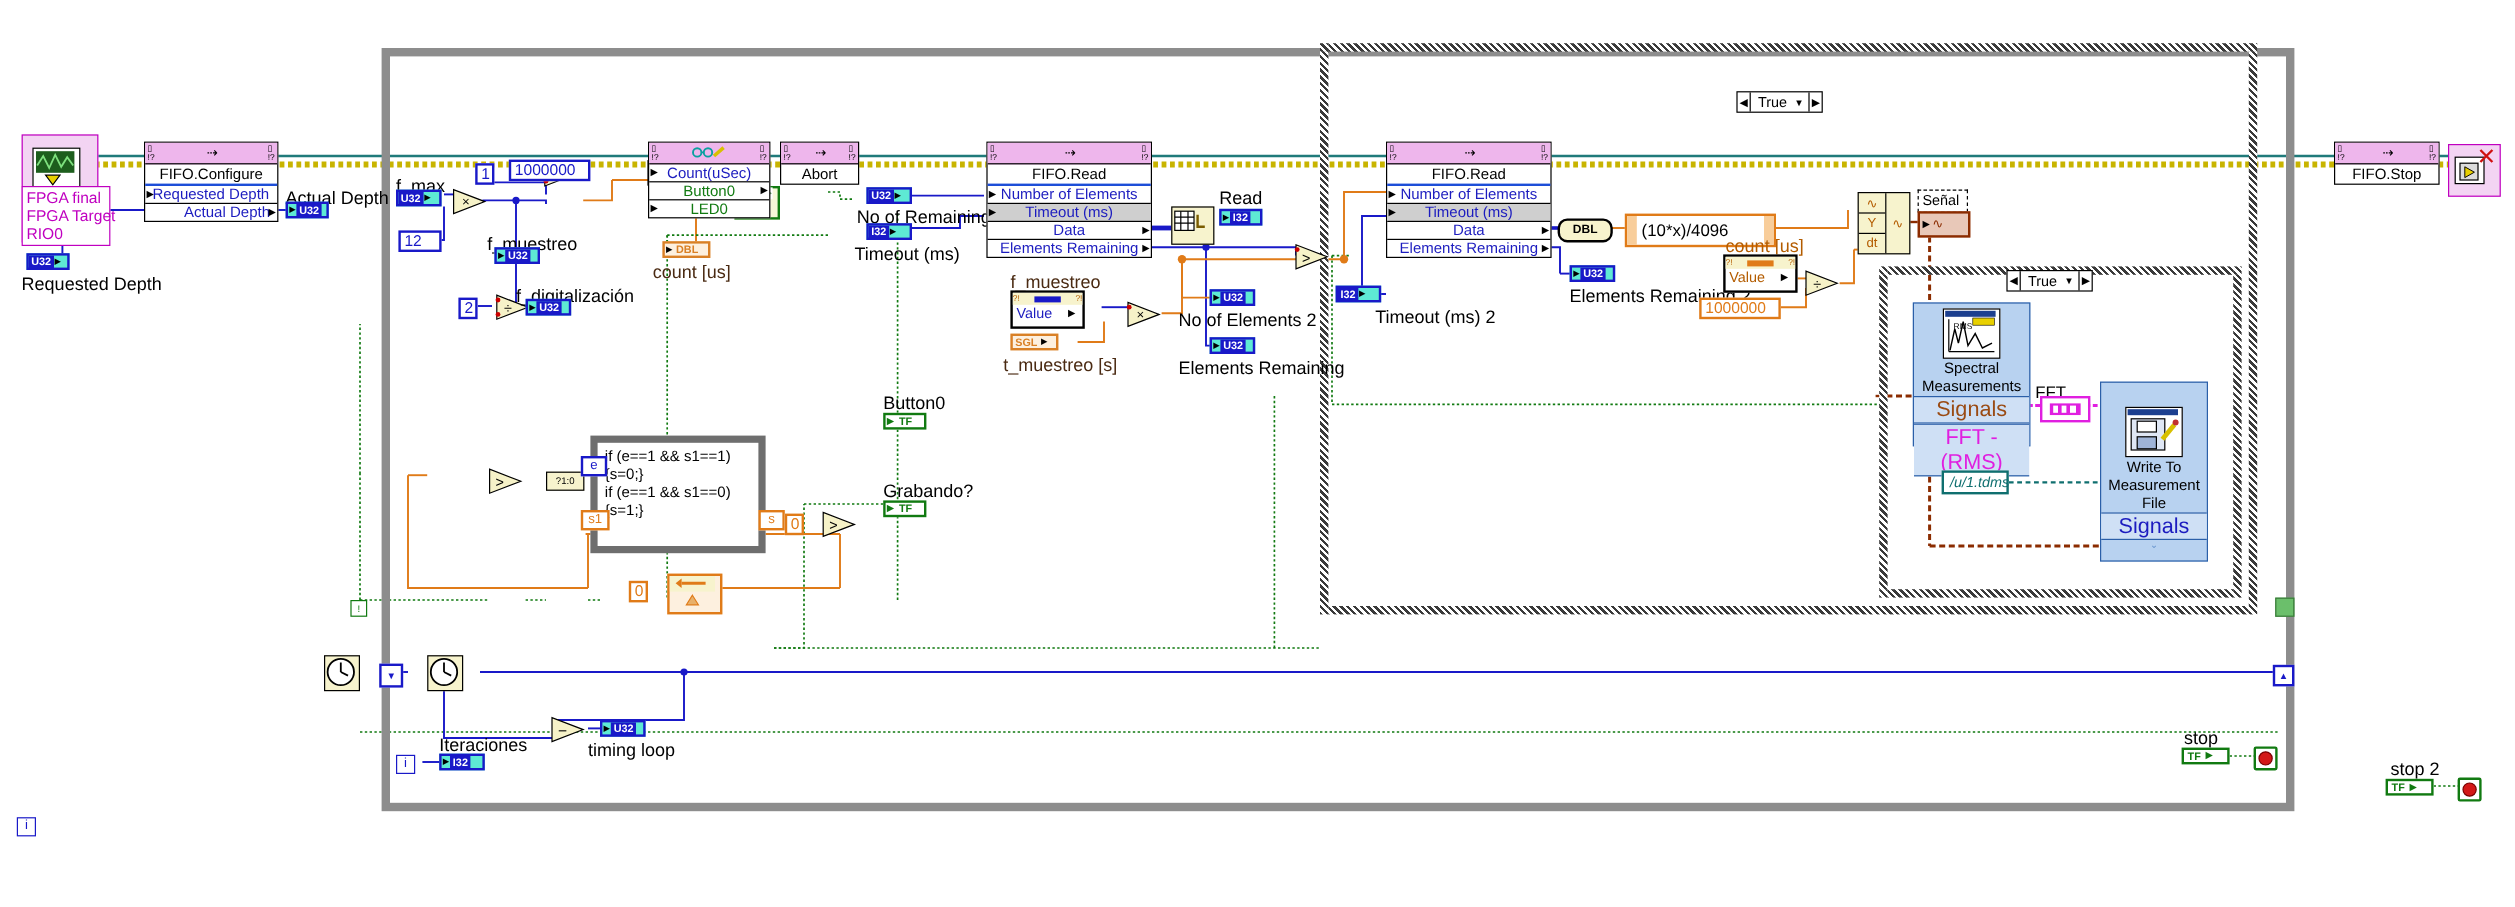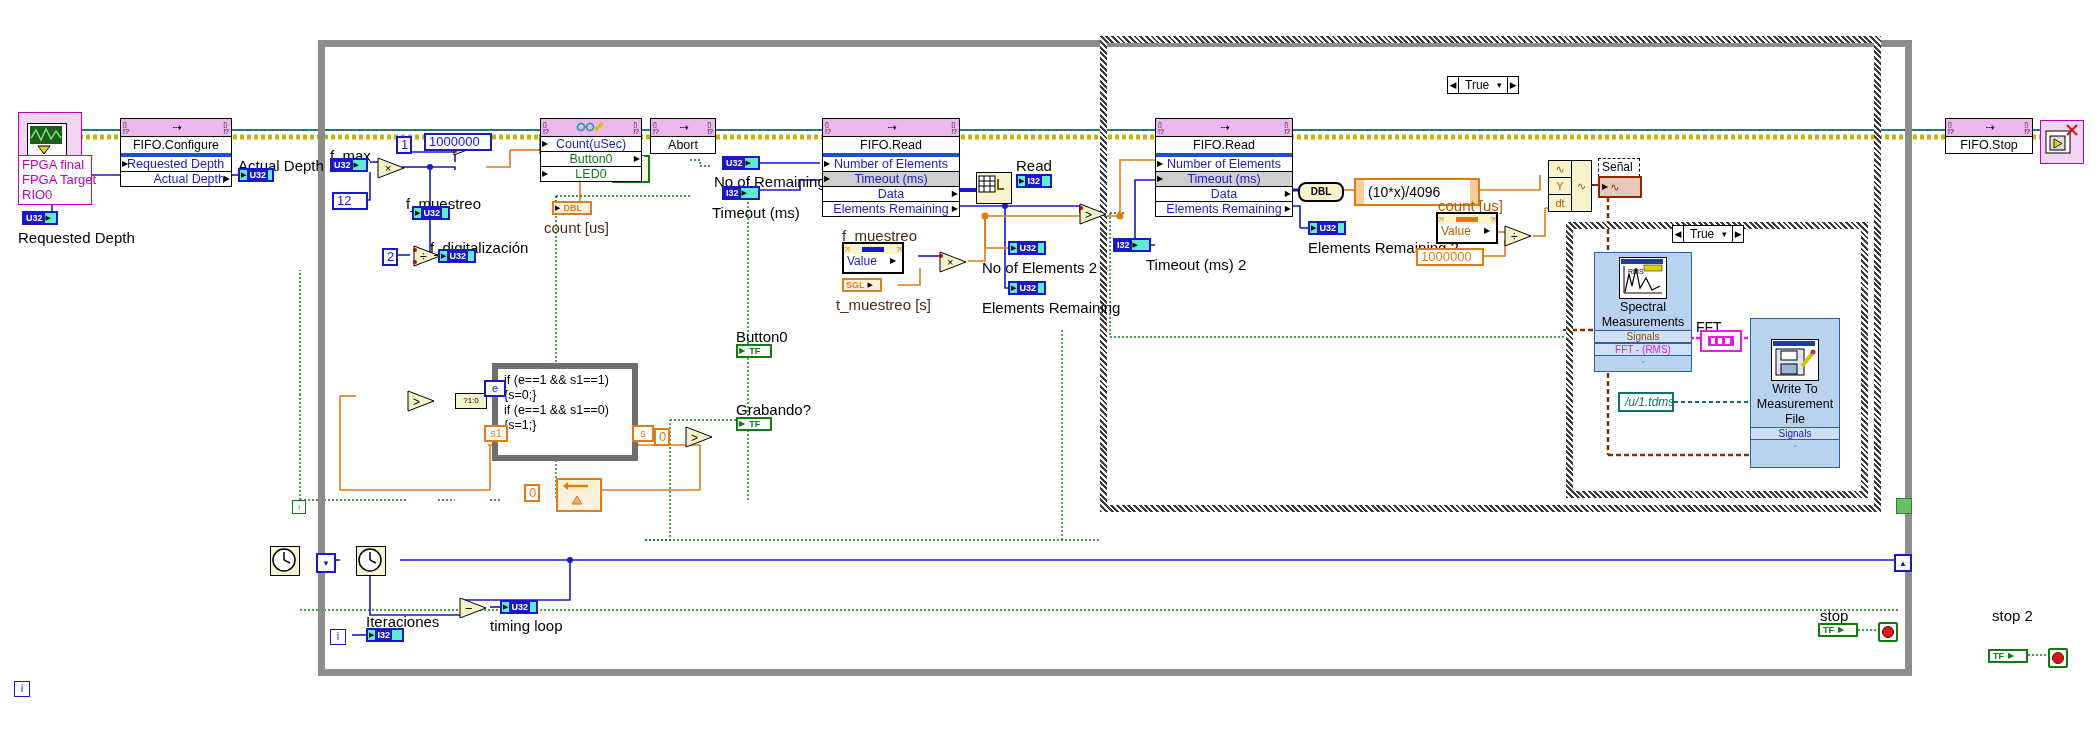--- a/index.html
+++ b/index.html
@@ -26,21 +26,21 @@
   .case-hdr .arw.r{border-right:none;border-left:1px solid #000;}
   .case-hdr .txt{padding:0 6px;}
   .case-hdr .dn{font-size:8px;padding-right:4px;}
 
   
   .mnode{position:absolute;border:1px solid #000;background:#fff;z-index:5;}
   .mnode .bar{height:17px;background:#eeb6ec;border-bottom:1px solid #000;
      display:flex;align-items:center;justify-content:space-between;padding:0 2px;}
   .mnode .bar .ter{font-size:7px;line-height:7px;color:#000;}
   .mnode .bar .arrow{flex:1;text-align:center;font-size:11px;color:#000;letter-spacing:-2px;}
-  .mnode .nm{font-size:12.5px;text-align:center;color:#000;padding:1px 6px;border-bottom:4px solid #1d4ed8;}
+  .mnode .nm{font-size:12.5px;text-align:center;color:#000;padding:1px 6px;border-bottom:2px solid #1d4ed8;}
   .mnode .row{font-size:12.5px;color:#1c1cbf;padding:0px 6px;text-align:center;
      border-bottom:1px solid #000;white-space:nowrap;position:relative;}
   .mnode .row:last-child{border-bottom:none;}
   .mnode .row.gray{background:#cfcfcf;}
   .mnode .row.in{text-align:left;}
   .mnode .row.out{text-align:right;}
   .mnode .row .tri{position:absolute;font-size:8px;top:2px;color:#000;}
   .mnode .row .tri.l{left:1px;}
   .mnode .row .tri.r{right:1px;}
 
@@ -76,21 +76,21 @@
   .wfb{position:absolute;border:1px solid #000;background:#f7f3cd;display:flex;}
   .wfb .col{display:flex;flex-direction:column;}
   .wfb .cell{font-size:11px;color:#b35c00;padding:0 3px;border-bottom:1px solid #000;
      height:16px;display:flex;align-items:center;justify-content:center;}
   .wfb .cell:last-child{border-bottom:none;}
 
   
   .xvi{position:absolute;border:1px solid #2b5fa8;background:#b8d2f0;box-sizing:border-box;}
   .xvi .ico{margin:4px auto 1px;width:46px;height:40px;border:1px solid #000;background:#fff;position:relative;}
   .xvi .ttl{font-size:12.5px;color:#000;text-align:center;line-height:13px;padding:1px 2px;}
-  .xvi .sig{font-size:10px;text-align:center;border-top:1px solid #2b5fa8;border-bottom:1px solid #2b5fa8;
+  .xvi .sig{font-size:18px;text-align:center;border-top:1px solid #2b5fa8;border-bottom:1px solid #2b5fa8;
      background:#cfe0f5;}
   .xvi .sig.brown{color:#9a4b14;}
   .xvi .sig.mag{color:#e01fe0;}
   .xvi .sig.blue{color:#1c1cbf;}
   .xvi .foot{height:8px;text-align:center;color:#6f9ad0;font-size:8px;}
 
   
   .fnode{position:absolute;border:6px solid #6e6e6e;background:#fff;box-sizing:border-box;}
   .fnode .code{font-size:12.5px;color:#000;padding:4px 6px;line-height:15px;white-space:pre;}
   .fport{position:absolute;border:2px solid #e07b18;background:#fff;color:#e07b18;
@@ -741,21 +741,21 @@
 
 <div class="lbl" style="left:1820px;top:608px;">stop</div>
 <div class="term-bool" style="left:1818px;top:623px;width:40px;">
   <span class="t">TF</span>
   <span class="lbl" style="position:static;font-size:8px;padding:0 1px;color:#117a11;">▶</span>
 </div>
 <div class="stopico" style="left:1878px;top:622px;">
   <div class="stopdot"></div>
 </div>
 
-<div class="lbl" style="left:1992px;top:608px;">stop 2</div>
+<div class="lbl" style="left:1992px;top:634px;">stop 2</div>
 <div class="term-bool" style="left:1988px;top:649px;width:40px;">
   <span class="t">TF</span>
   <span class="lbl" style="position:static;font-size:8px;padding:0 1px;color:#117a11;">▶</span>
 </div>
 <div class="stopico" style="left:2048px;top:648px;">
   <div class="stopdot"></div>
 </div>
 
 <div class="mnode" style="left:1945px;top:118px;width:86px;">
   <div class="bar">

